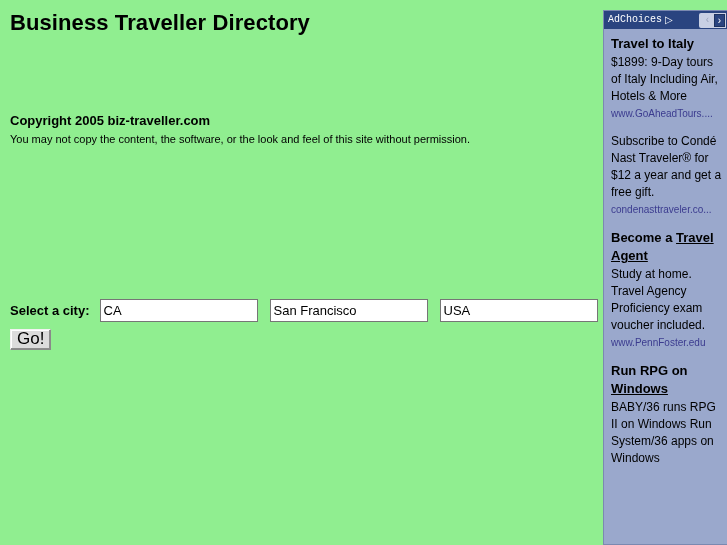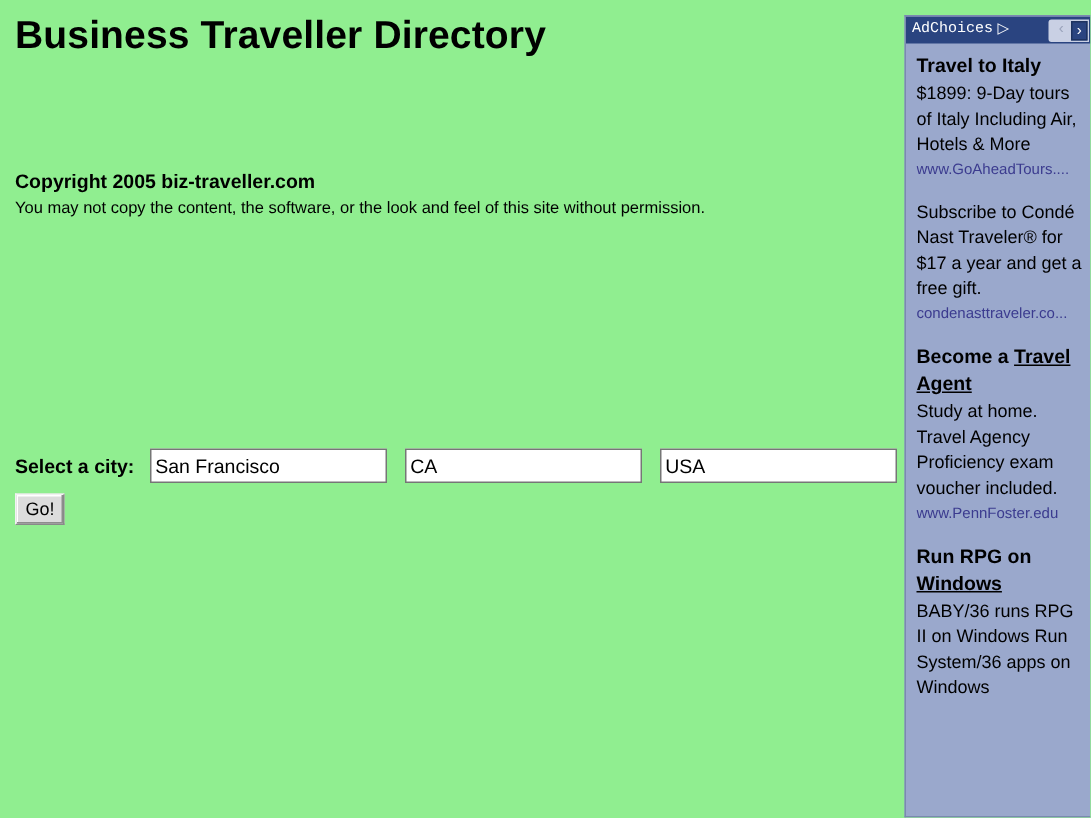--- a/index.html
+++ b/index.html
@@ -21,21 +21,21 @@
     position: absolute;
     left: 0;
     top: 0;
     width: 600px;
     height: 545px;
     box-sizing: border-box;
     padding: 8px 0 0 10px;
   }
 
   #page-title {
-    font-size: 26px;
+    font-size: 22px;
     font-weight: bold;
     color: #000;
     margin: 0;
     letter-spacing: 0.1px;
     line-height: 30px;
   }
 
   #copyright-block {
     position: absolute;
     left: 10px;
@@ -85,21 +85,21 @@
     padding: 1px 3px;
     outline: none;
   }
   #city-input-city  { width: 158px; margin-right: 8px; }
   #city-input-state { width: 158px; margin-right: 8px; }
   #city-input-country { width: 158px; }
 
   #go-button {
     margin-top: 7px;
     font-family: "Liberation Sans", sans-serif;
-    font-size: 12px;
+    font-size: 17px;
     color: #000;
     background: #dcdcdc;
     border: 1px solid #898989;
     border-top-color: #f2f2f2;
     border-left-color: #f2f2f2;
     box-shadow: inset -1px -1px 0 #8d8d8d, inset 1px 1px 0 #ffffff;
     padding: 3px 6px 4px 6px;
     line-height: 12px;
     cursor: pointer;
   }
@@ -210,22 +210,22 @@
   <h1 id="page-title">Business Traveller Directory</h1>
 
   <div id="copyright-block">
     <div id="copyright-heading">Copyright 2005 biz-traveller.com</div>
     <div class="copyright-line">You may not copy the content, the software, or the look and feel of this site without permission.</div>
   </div>
 
   <div id="city-form">
     <div id="city-form-row">
       <span id="select-city-label">Select a city:</span>
+      <input id="city-input-state" class="city-input" type="text" value="CA" style="">
       <input id="city-input-city" class="city-input" type="text" value="San Francisco" style="">
-      <input id="city-input-state" class="city-input" type="text" value="CA" style="">
       <input id="city-input-country" class="city-input" type="text" value="USA" style="">
     </div>
     <button id="go-button">Go!</button>
   </div>
 
 </div>
 
 <div id="ad-sidebar">
 
   <div id="adchoices-bar">
@@ -243,21 +243,21 @@
 
     <div class="ad-item">
       <div class="ad-title">
         <span>Travel to Italy</span><span class="ad-title-link"></span>
       </div>
       <div class="ad-desc">$1899: 9-Day tours of Italy Including Air, Hotels &amp; More</div>
       <div class="ad-url">www.GoAheadTours....</div>
     </div>
 
     <div class="ad-item">
-      <div class="ad-desc">Subscribe to Condé Nast Traveler® for $17 a year and get a free gift.</div>
+      <div class="ad-desc">Subscribe to Condé Nast Traveler® for $12 a year and get a free gift.</div>
       <div class="ad-url">condenasttraveler.co...</div>
     </div>
 
     <div class="ad-item">
       <div class="ad-title">
         <span>Become a </span><span class="ad-title-link">Travel Agent</span>
       </div>
       <div class="ad-desc">Study at home. Travel Agency Proficiency exam voucher included.</div>
       <div class="ad-url">www.PennFoster.edu</div>
     </div>

